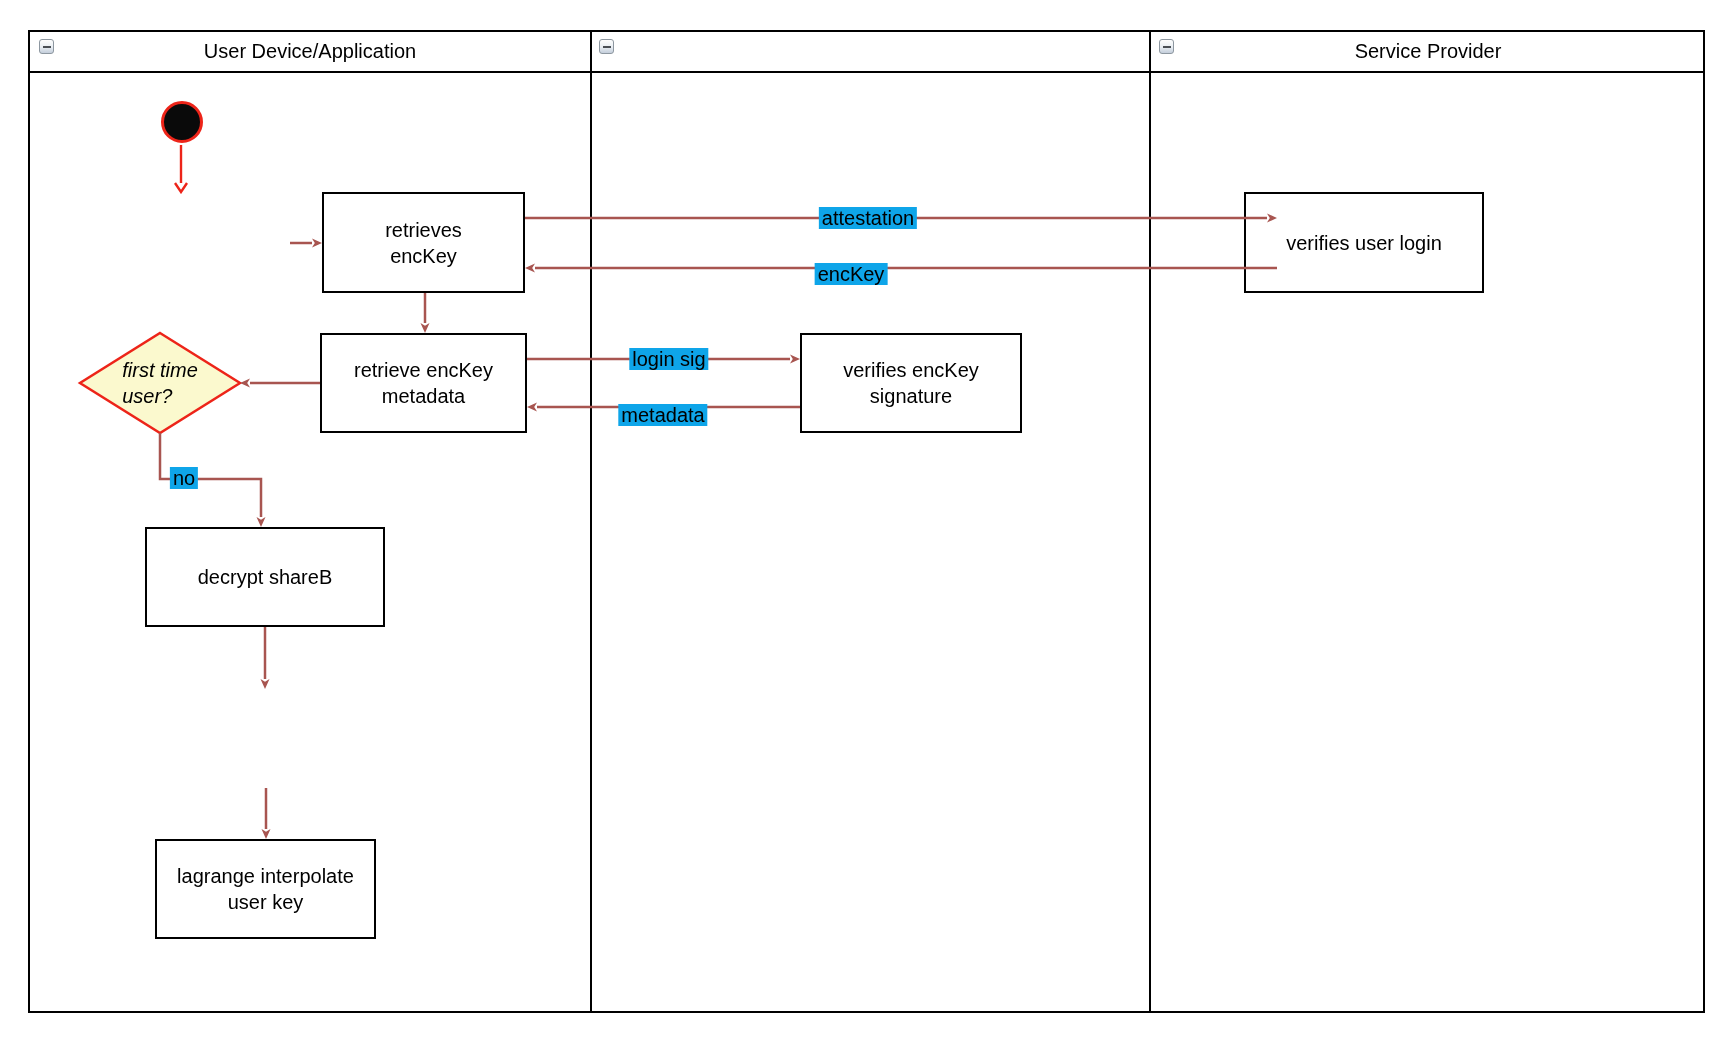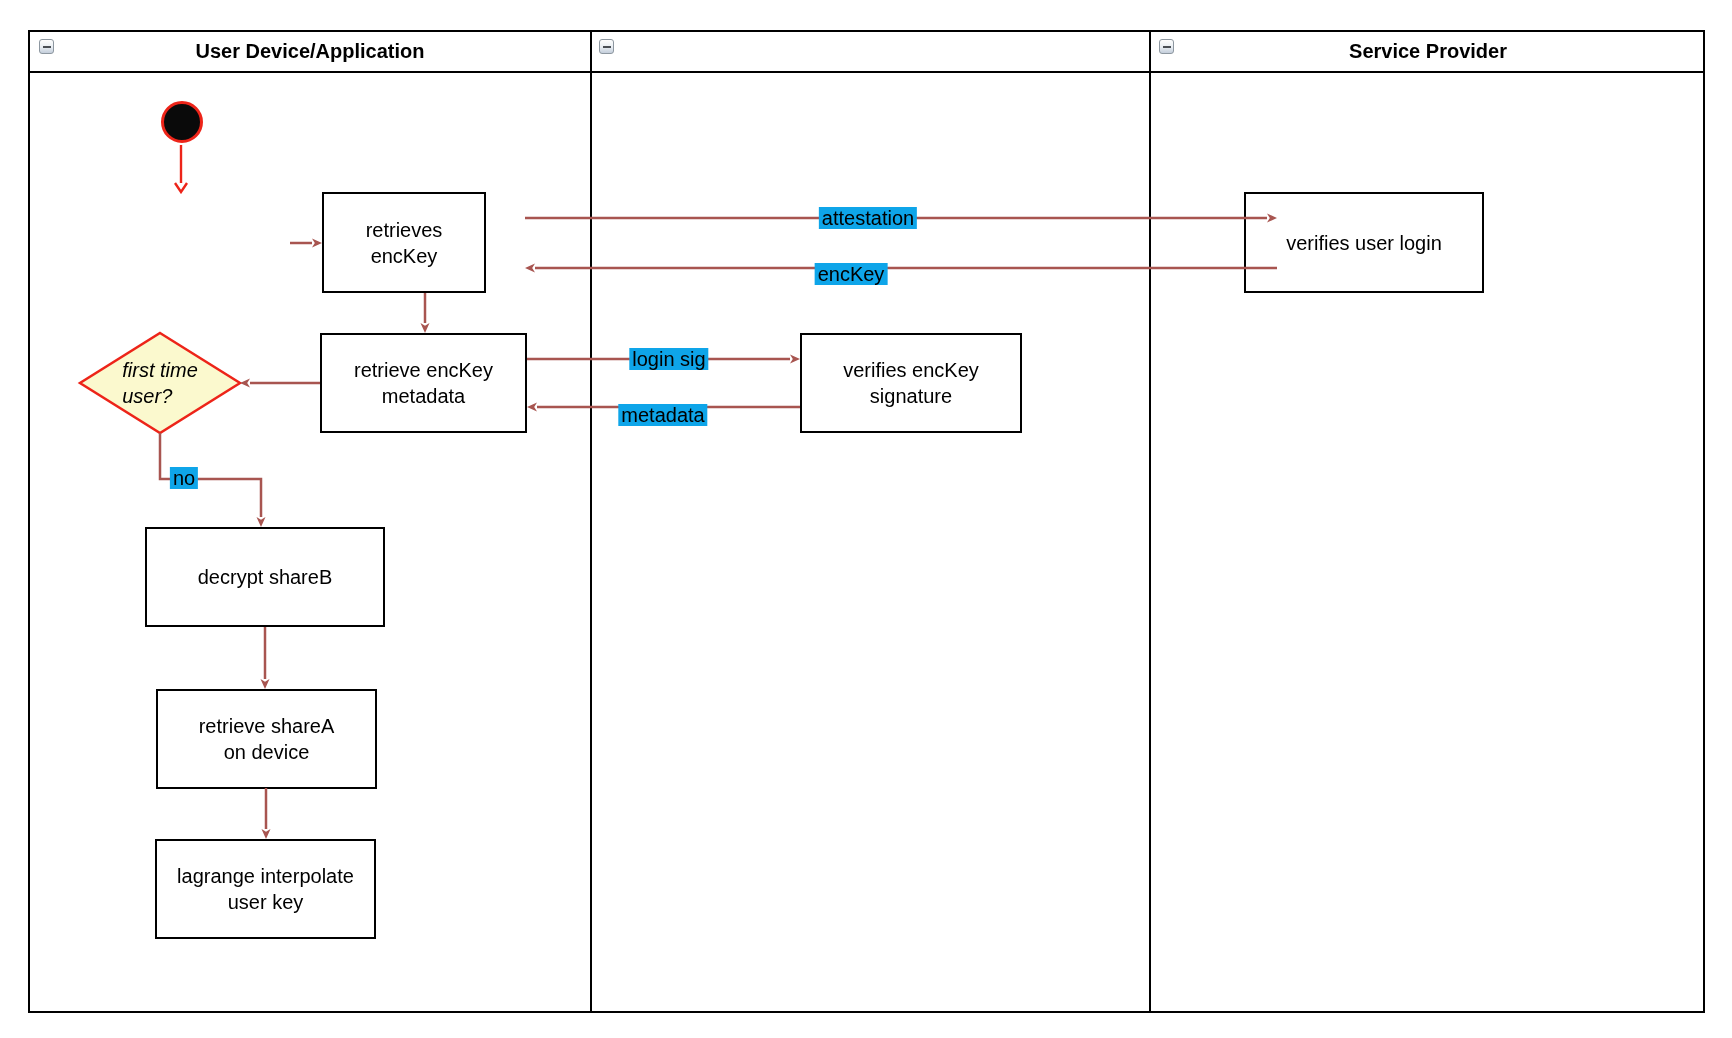--- a/index.html
+++ b/index.html
@@ -5,21 +5,21 @@
   html,body{margin:0;padding:0;background:#ffffff;}
   body{font-family:"Liberation Sans","DejaVu Sans",sans-serif;color:#000;}
   #stage{position:relative;width:1732px;height:1038px;background:#fff;overflow:hidden;}
 
   
   .pool-border{position:absolute;left:28px;top:30px;width:1677px;height:983px;
                border:2px solid #000;box-sizing:border-box;}
   .header-sep{position:absolute;left:28px;top:71px;width:1677px;height:2px;background:#000;}
   .lane-divider{position:absolute;top:30px;width:2px;height:983px;background:#000;}
   .lane-header{position:absolute;top:32px;height:38px;display:flex;align-items:center;justify-content:center;}
-  .lane-title{font-size:20px;font-weight:700;white-space:nowrap;}
+  .lane-title{font-size:20px;font-weight:400;white-space:nowrap;}
   .collapse-btn{position:absolute;width:15px;height:15px;box-sizing:border-box;
                 border:1px solid #8d97a0;border-radius:3px;
                 background:linear-gradient(#fefefe 0%,#e8edf2 55%,#c4cedb 100%);
                 display:flex;align-items:center;justify-content:center;}
   .collapse-btn .minus{width:8px;height:2px;background:#4a4f55;}
 
   
   .node{position:absolute;box-sizing:border-box;border:2px solid #000;background:#fff;
         display:flex;align-items:center;justify-content:center;text-align:center;}
   .node-label{font-size:20px;line-height:26px;white-space:pre-line;}
@@ -57,41 +57,37 @@
     </div>
   <div class="collapse-btn" style="left:599px;top:39px">
       <div class="minus"></div>
     </div>
   <div class="collapse-btn" style="left:1159px;top:39px">
       <div class="minus"></div>
     </div>
 
   <div class="start-node"></div>
 
-  <div class="node" style="left:322px;top:192px;width:164px;height:101px">
+  <div class="node" style="left:322px;top:192px;width:203px;height:101px">
     <span class="node-label">retrieves
 encKey</span>
   </div>
   <div class="node" style="left:1244px;top:192px;width:240px;height:101px">
     <span class="node-label">verifies user login</span>
   </div>
   <div class="node" style="left:320px;top:333px;width:207px;height:100px">
     <span class="node-label">retrieve encKey
 metadata</span>
   </div>
   <div class="node" style="left:800px;top:333px;width:222px;height:100px">
     <span class="node-label">verifies encKey
 signature</span>
   </div>
   <div class="node" style="left:145px;top:527px;width:240px;height:100px">
     <span class="node-label">decrypt shareB</span>
-  </div>
-  <div class="node" style="left:156px;top:689px;width:221px;height:100px">
-    <span class="node-label">retrieve shareA
-on device</span>
   </div>
   <div class="node" style="left:155px;top:839px;width:221px;height:100px">
     <span class="node-label">lagrange interpolate
 user key</span>
   </div>
 
   <svg class="wires" width="1732" height="1038" viewBox="0 0 1732 1038">
     <defs>
       <marker id="mClassic" markerUnits="userSpaceOnUse" markerWidth="12" markerHeight="12" viewBox="0 0 12 12" refX="1" refY="6" orient="auto">
         <path d="M1,1.5 L11,6 L1,10.5 L3.8,6 Z" fill="#A85550"></path>

